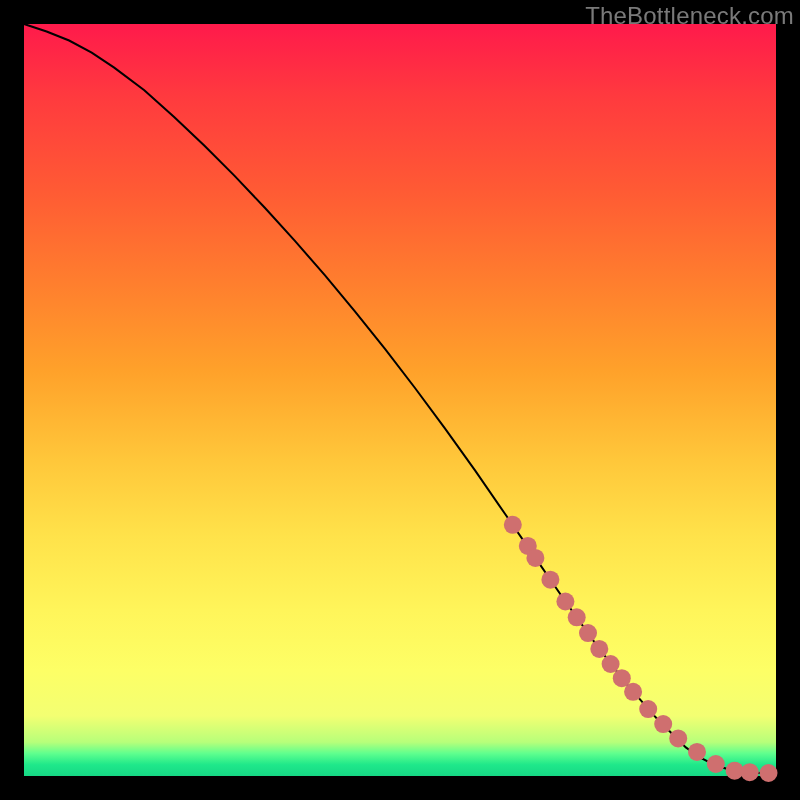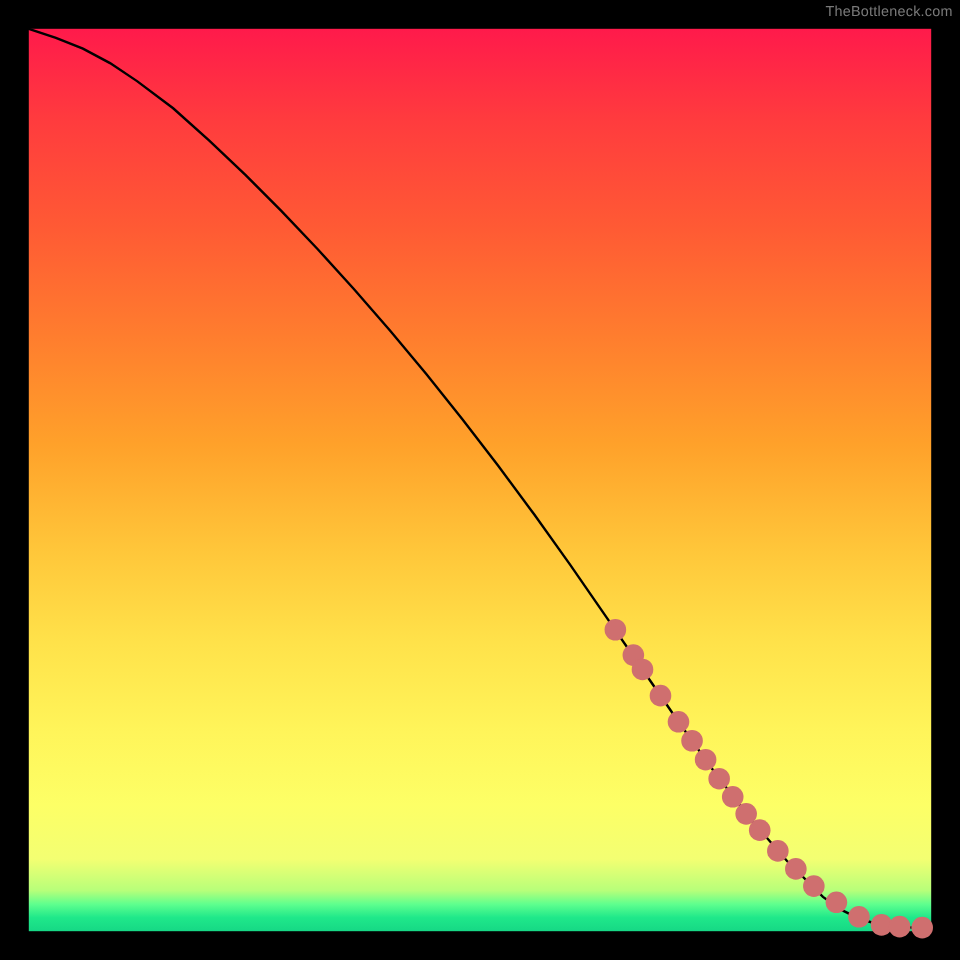--- a/index.html
+++ b/index.html
@@ -42,21 +42,21 @@
       #5fff8e 97%,
       #1fe88a 98.5%,
       #16d885 100%
     );
   }
   .watermark {
     position: absolute;
     top: 2px;
     right: 6px;
     color: #7a7a7a;
-    font-size: 12px;
+    font-size: 24px;
     font-weight: 500;
     letter-spacing: 0.2px;
     user-select: none;
   }
   svg.overlay {
     position: absolute;
     left: 24px;
     top: 24px;
     width: 752px;
     height: 752px;

